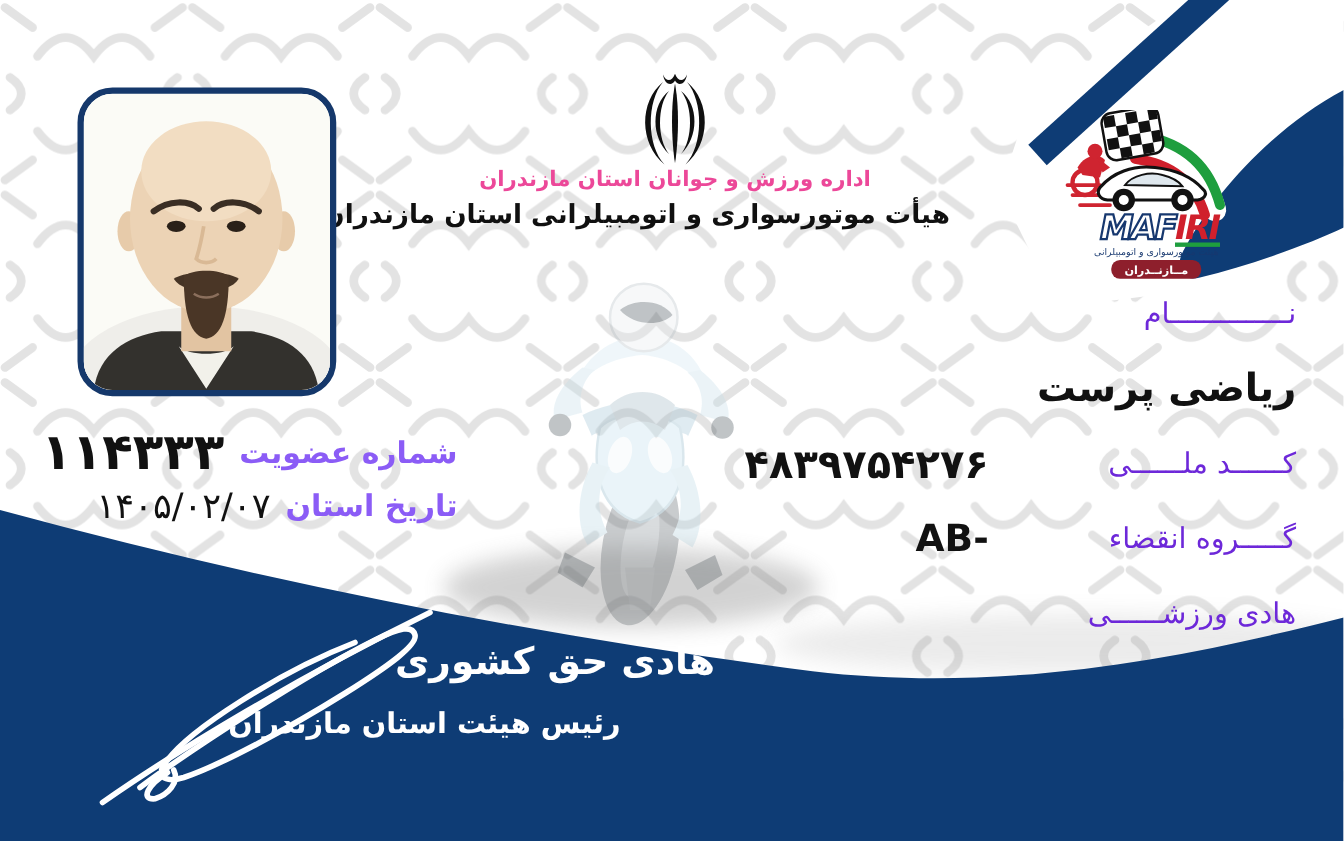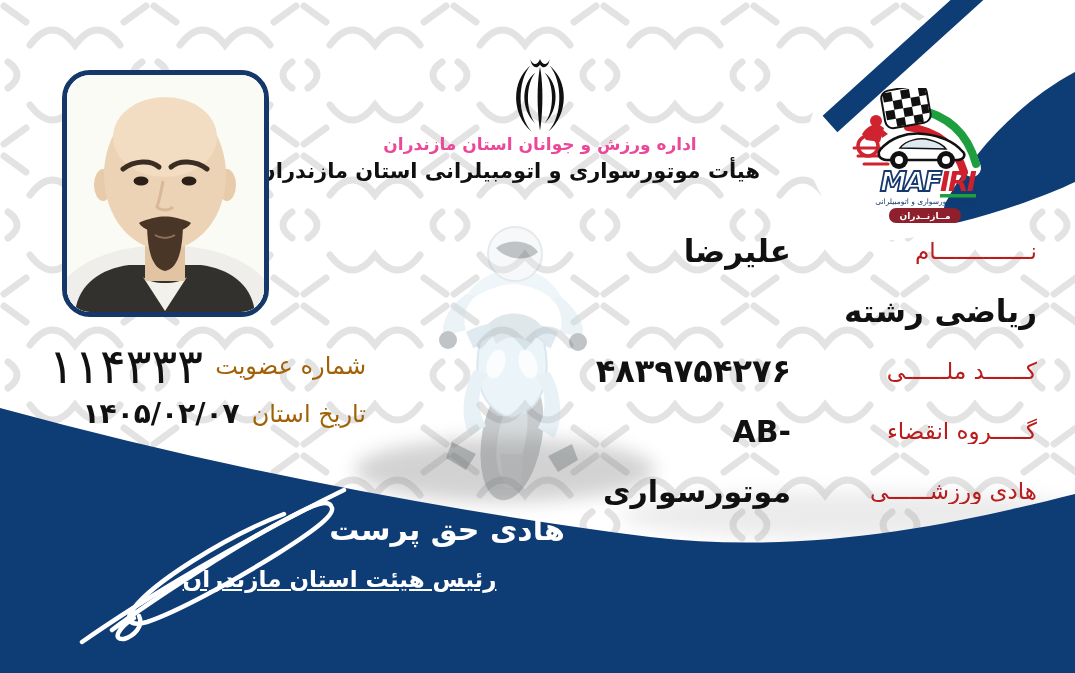--- a/index.html
+++ b/index.html
@@ -15,37 +15,37 @@
   
   .emblem{left:499px;top:50px;width:82px;height:90px;}
   .org-line1{left:320px;top:134px;width:440px;text-align:center;font-size:17px;
              font-weight:700;color:#ec4899;direction:rtl;white-space:nowrap;}
   .org-line2{left:320px;top:159px;width:440px;text-align:center;font-size:21px;
              font-weight:800;color:#101010;direction:rtl;white-space:nowrap;}
 
   
   .fields{right:38px;top:221px;width:480px;direction:rtl;}
   .field-row{display:flex;direction:rtl;align-items:center;height:60px;gap:18px;}
-  .field-label{width:228px;font-size:23px;color:#b91c1c;font-weight:500;text-align:right;
+  .field-label{width:228px;font-size:23px;color:#6d28d9;font-weight:500;text-align:right;
                white-space:nowrap;overflow:hidden;}
   .field-value{font-size:30px;font-weight:800;color:#111111;white-space:nowrap;
                direction:ltr;unicode-bidi:isolate;}
 
   
   .member{left:44px;top:340px;width:322px;direction:rtl;}
   .member-row{display:flex;direction:rtl;align-items:center;gap:12px;}
-  .member-label{font-size:24px;font-weight:400;color:#a16207;white-space:nowrap;}
-  .member-number{font-size:48px;font-weight:400;color:#111;direction:ltr;unicode-bidi:isolate;line-height:1.1;}
-  .member-date{font-size:28px;font-weight:700;color:#111;direction:ltr;unicode-bidi:isolate;line-height:1.2;}
+  .member-label{font-size:24px;font-weight:700;color:#8b5cf6;white-space:nowrap;}
+  .member-number{font-size:40px;font-weight:700;color:#111;direction:ltr;unicode-bidi:isolate;line-height:1.1;}
+  .member-date{font-size:28px;font-weight:400;color:#111;direction:ltr;unicode-bidi:isolate;line-height:1.2;}
 
   
   .sig-name{left:322px;top:512px;width:250px;text-align:center;font-size:30px;
             font-weight:800;color:#ffffff;direction:rtl;white-space:nowrap;}
   .sig-title{left:162px;top:566px;width:355px;text-align:center;font-size:23px;
-             font-weight:700;color:#ffffff;direction:rtl;white-space:nowrap;text-decoration:underline;}
+             font-weight:700;color:#ffffff;direction:rtl;white-space:nowrap;}
   .noevents{pointer-events:none;}
 </style>
 </head>
 <body>
 
 <div id="card">
 
   <svg class="abs noevents" width="1075" height="673" style="left:0;top:0;">
     <defs>
       <pattern id="bgpat" width="150" height="150" patternUnits="userSpaceOnUse">
@@ -177,36 +177,34 @@
       <path d="M96,106 C94,118 92,126 90,132 C94,136 102,136 106,132" stroke="#d9b995" stroke-width="3" fill="none"></path>
       <path d="M72,148 C82,141 114,141 124,148 C120,155 108,158 98,158 C88,158 76,155 72,148 Z" fill="#463425"></path>
       <path d="M80,146 C80,178 86,194 98,196 C110,194 116,178 116,146 C110,140 86,140 80,146 Z" fill="#4a3626"></path>
       <path d="M88,160 C94,164 102,164 108,160" stroke="#8b6f5c" stroke-width="2" fill="none"></path>
     </svg>
   </div>
 
   <div class="abs fields">
     <div class="field-row">
       <span class="field-label">نــــــــــــــام</span>
-      <span class="field-value" style="font-size:31px">علیرضا</span>
-    </div>
-    <div class="field-row">
-      <span class="field-value" style="font-size:31px">ریاضی رشته</span>
+    </div>
+    <div class="field-row">
+      <span class="field-value" style="font-size:31px">ریاضی پرست</span>
     </div>
     <div class="field-row">
       <span class="field-label">کــــــد ملــــــی</span>
       <span class="field-value" style="font-size:32px">۴۸۳۹۷۵۴۲۷۶</span>
     </div>
     <div class="field-row">
       <span class="field-label">گـــــروه انقضاء</span>
       <span class="field-value">AB-</span>
     </div>
     <div class="field-row">
       <span class="field-label">هادی ورزشــــــی</span>
-      <span class="field-value">موتورسواری</span>
     </div>
   </div>
 
   <div class="abs member">
     <div class="member-row">
       <span class="member-label">شماره عضویت</span>
       <span class="member-number">۱۱۴۳۳۳</span>
     </div>
     <div class="member-row" style="margin-top:4px;">
       <span class="member-label">تاریخ استان</span>
@@ -214,16 +212,16 @@
     </div>
   </div>
 
   <svg class="abs noevents" width="290" height="180" viewBox="0 0 290 180" style="left:72px;top:470px;">
     <g stroke="#ffffff" stroke-width="4.5" fill="none" stroke-linecap="round">
       <path d="M10,172 C70,130 170,70 272,20"></path>
       <path d="M40,160 C80,130 172,70 228,42 C248,32 258,30 260,38 C262,46 240,62 205,84 C160,112 105,142 75,152 C58,157 52,150 62,138 C80,114 150,68 212,44"></path>
       <path d="M62,148 C46,158 40,170 52,169 C62,166 72,156 67,146"></path>
     </g>
   </svg>
-  <div class="abs sig-name">هادی حق پرست</div>
+  <div class="abs sig-name">هادی حق کشوری</div>
   <div class="abs sig-title">رئیس هیئت استان مازندران</div>
 
 </div>
 
 </body></html>

